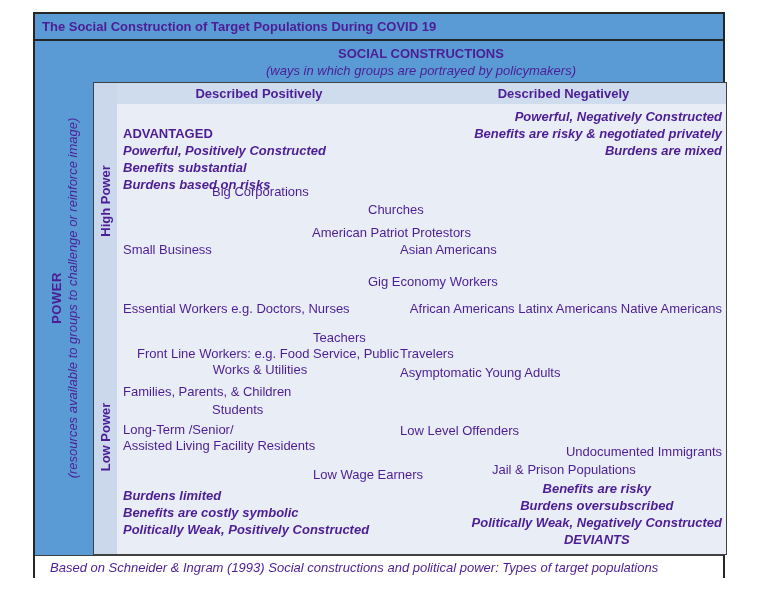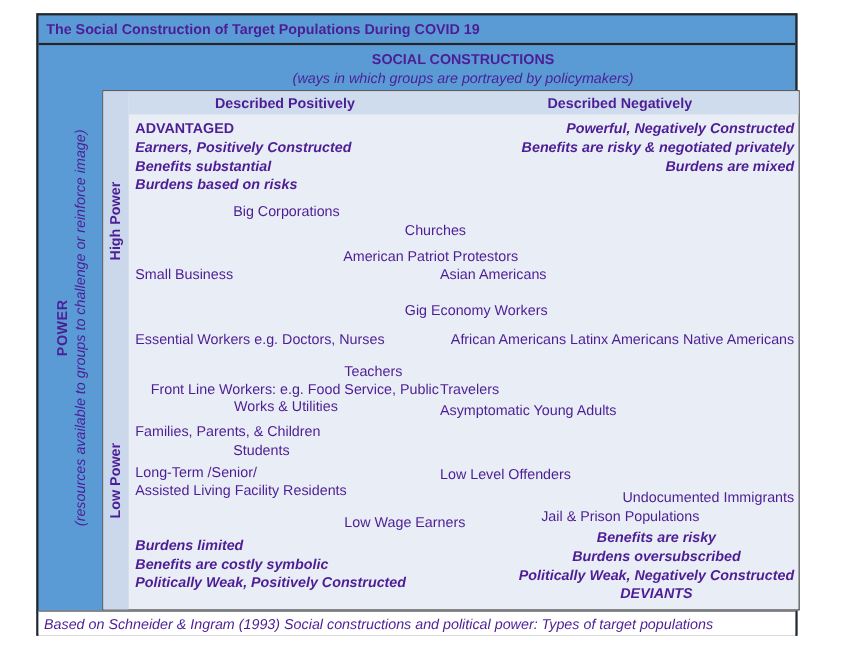--- a/index.html
+++ b/index.html
@@ -24,27 +24,27 @@
   #hl-band{position:absolute;left:0;top:0;width:23px;height:100%;background:var(--band,#CBD8EC);}
   .vlabel{position:absolute;left:11px;transform:translate(-50%,-50%) rotate(-90deg);
         white-space:nowrap;font-weight:bold;font-size:13px;}
   #header-strip{position:absolute;left:23px;top:0;width:609px;height:21px;background:var(--strip,#CFDCEE);}
   .col-head{position:absolute;top:0;height:21px;line-height:21px;text-align:center;
         font-weight:bold;font-size:13px;}
   #col-head-pos{left:0;width:284px;}
   #col-head-neg{left:284px;width:325px;}
   #footer-bar{position:absolute;left:0;top:541px;width:100%;height:23px;background:#ffffff;
         border-top:1px solid #404040;box-sizing:border-box;display:flex;align-items:center;}
-  #footer-bar .f{font-style:italic;font-size:13px;padding-left:5px;white-space:nowrap;}
+  #footer-bar .f{font-style:italic;font-size:13px;padding-left:15px;white-space:nowrap;}
   #groups-layer{position:absolute;left:0;top:0;width:768px;height:593px;z-index:5;pointer-events:none;}
   .group-item{position:absolute;font-size:13px;line-height:16px;white-space:nowrap;}
   .q-block{position:absolute;font-size:13px;line-height:17px;font-weight:bold;font-style:italic;
         white-space:nowrap;}
   .q-right{text-align:right;}
-  #q-advantaged .q-name{font-style:normal;}
+  #q-advantaged .q-name{font-style:normal;margin-top:17px;}
 </style>
 </head>
 <body>
 
 <div id="page">
   <div id="outer-table">
 
     <div id="title-bar">
       <span class="t">The Social Construction of Target Populations During COVID 19</span>
     </div>
@@ -73,21 +73,21 @@
     </div>
 
     <div id="footer-bar">
       <span class="f">Based on Schneider &amp; Ingram (1993) Social constructions and political power: Types of target populations</span>
     </div>
   </div>
 
   <div id="groups-layer">
     <div id="q-advantaged" class="q-block" style="left:123px;top:108px;">
         <div class="q-name">ADVANTAGED</div>
-        <div class="q-line">Earners, Positively Constructed</div>
+        <div class="q-line">Powerful, Positively Constructed</div>
         <div class="q-line">Benefits substantial</div>
         <div class="q-line">Burdens based on risks</div>
       </div>
     <div id="q-contenders" class="q-block q-right" style="right:46px;top:108px;">
         <div class="q-line">Powerful, Negatively Constructed</div>
         <div class="q-line">Benefits are risky &amp; negotiated privately</div>
         <div class="q-line">Burdens are mixed</div>
       </div>
     <div id="q-dependents" class="q-block" style="left:123px;top:487px;">
         <div class="q-line">Burdens limited</div>

